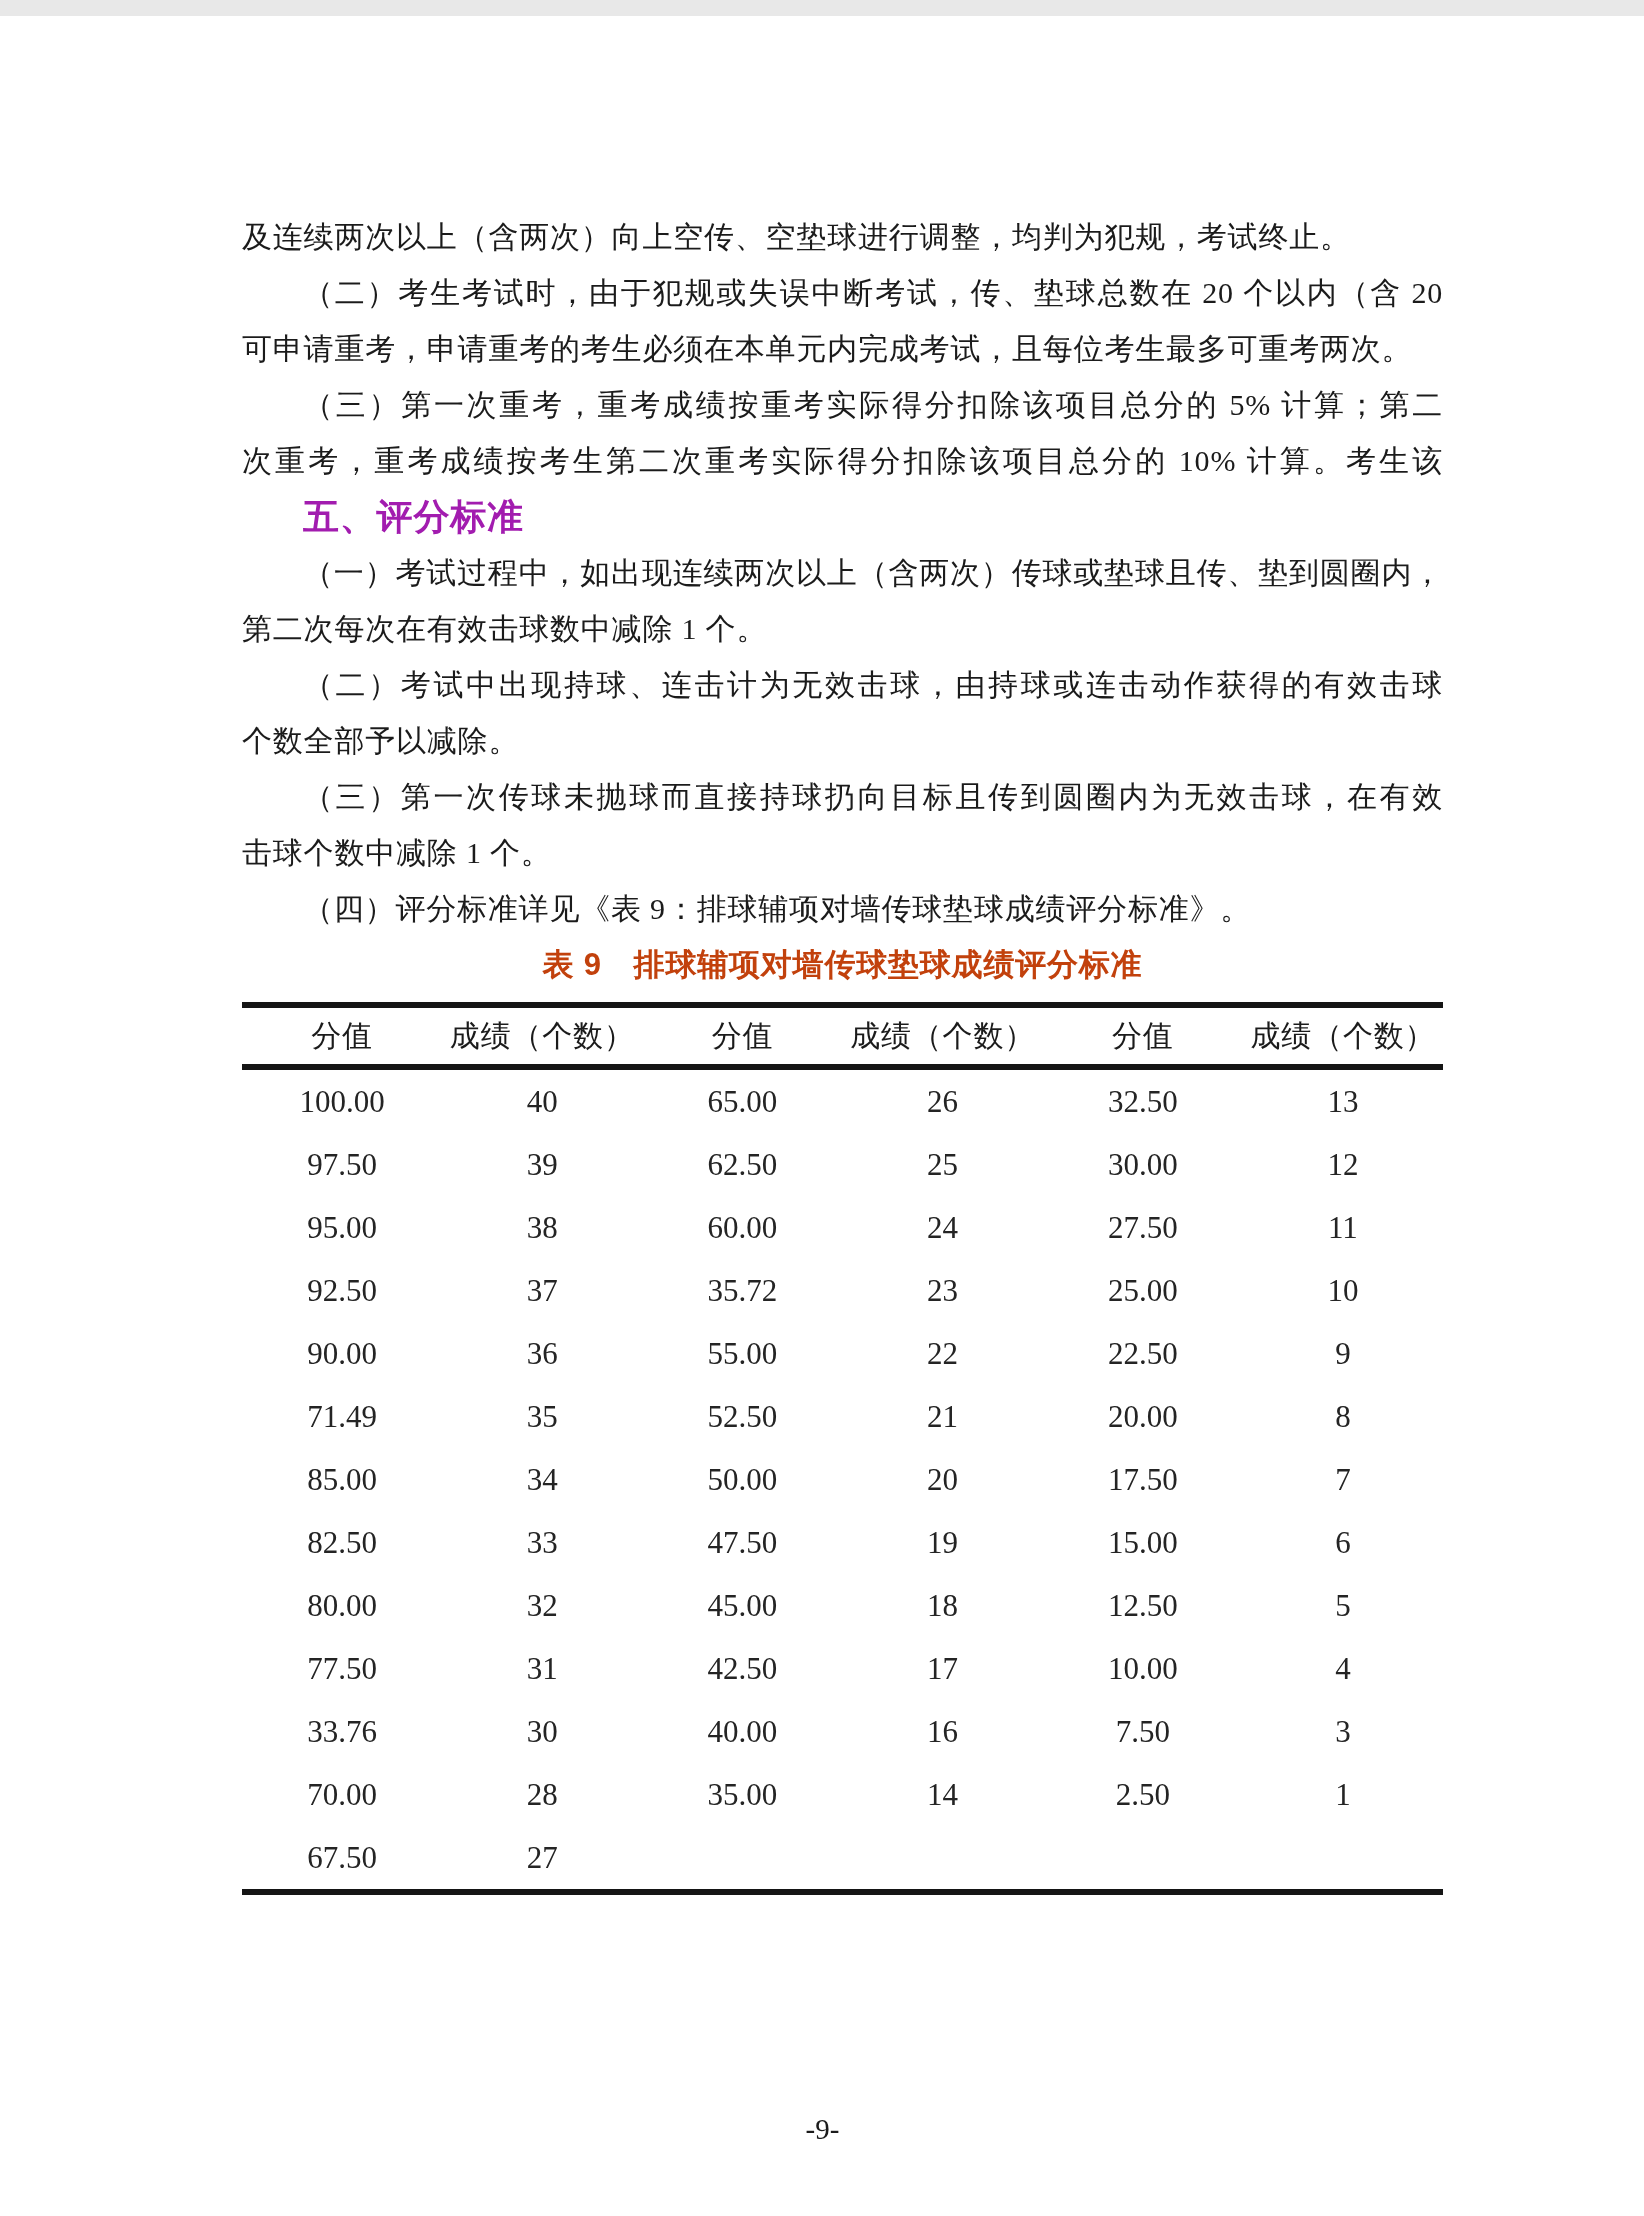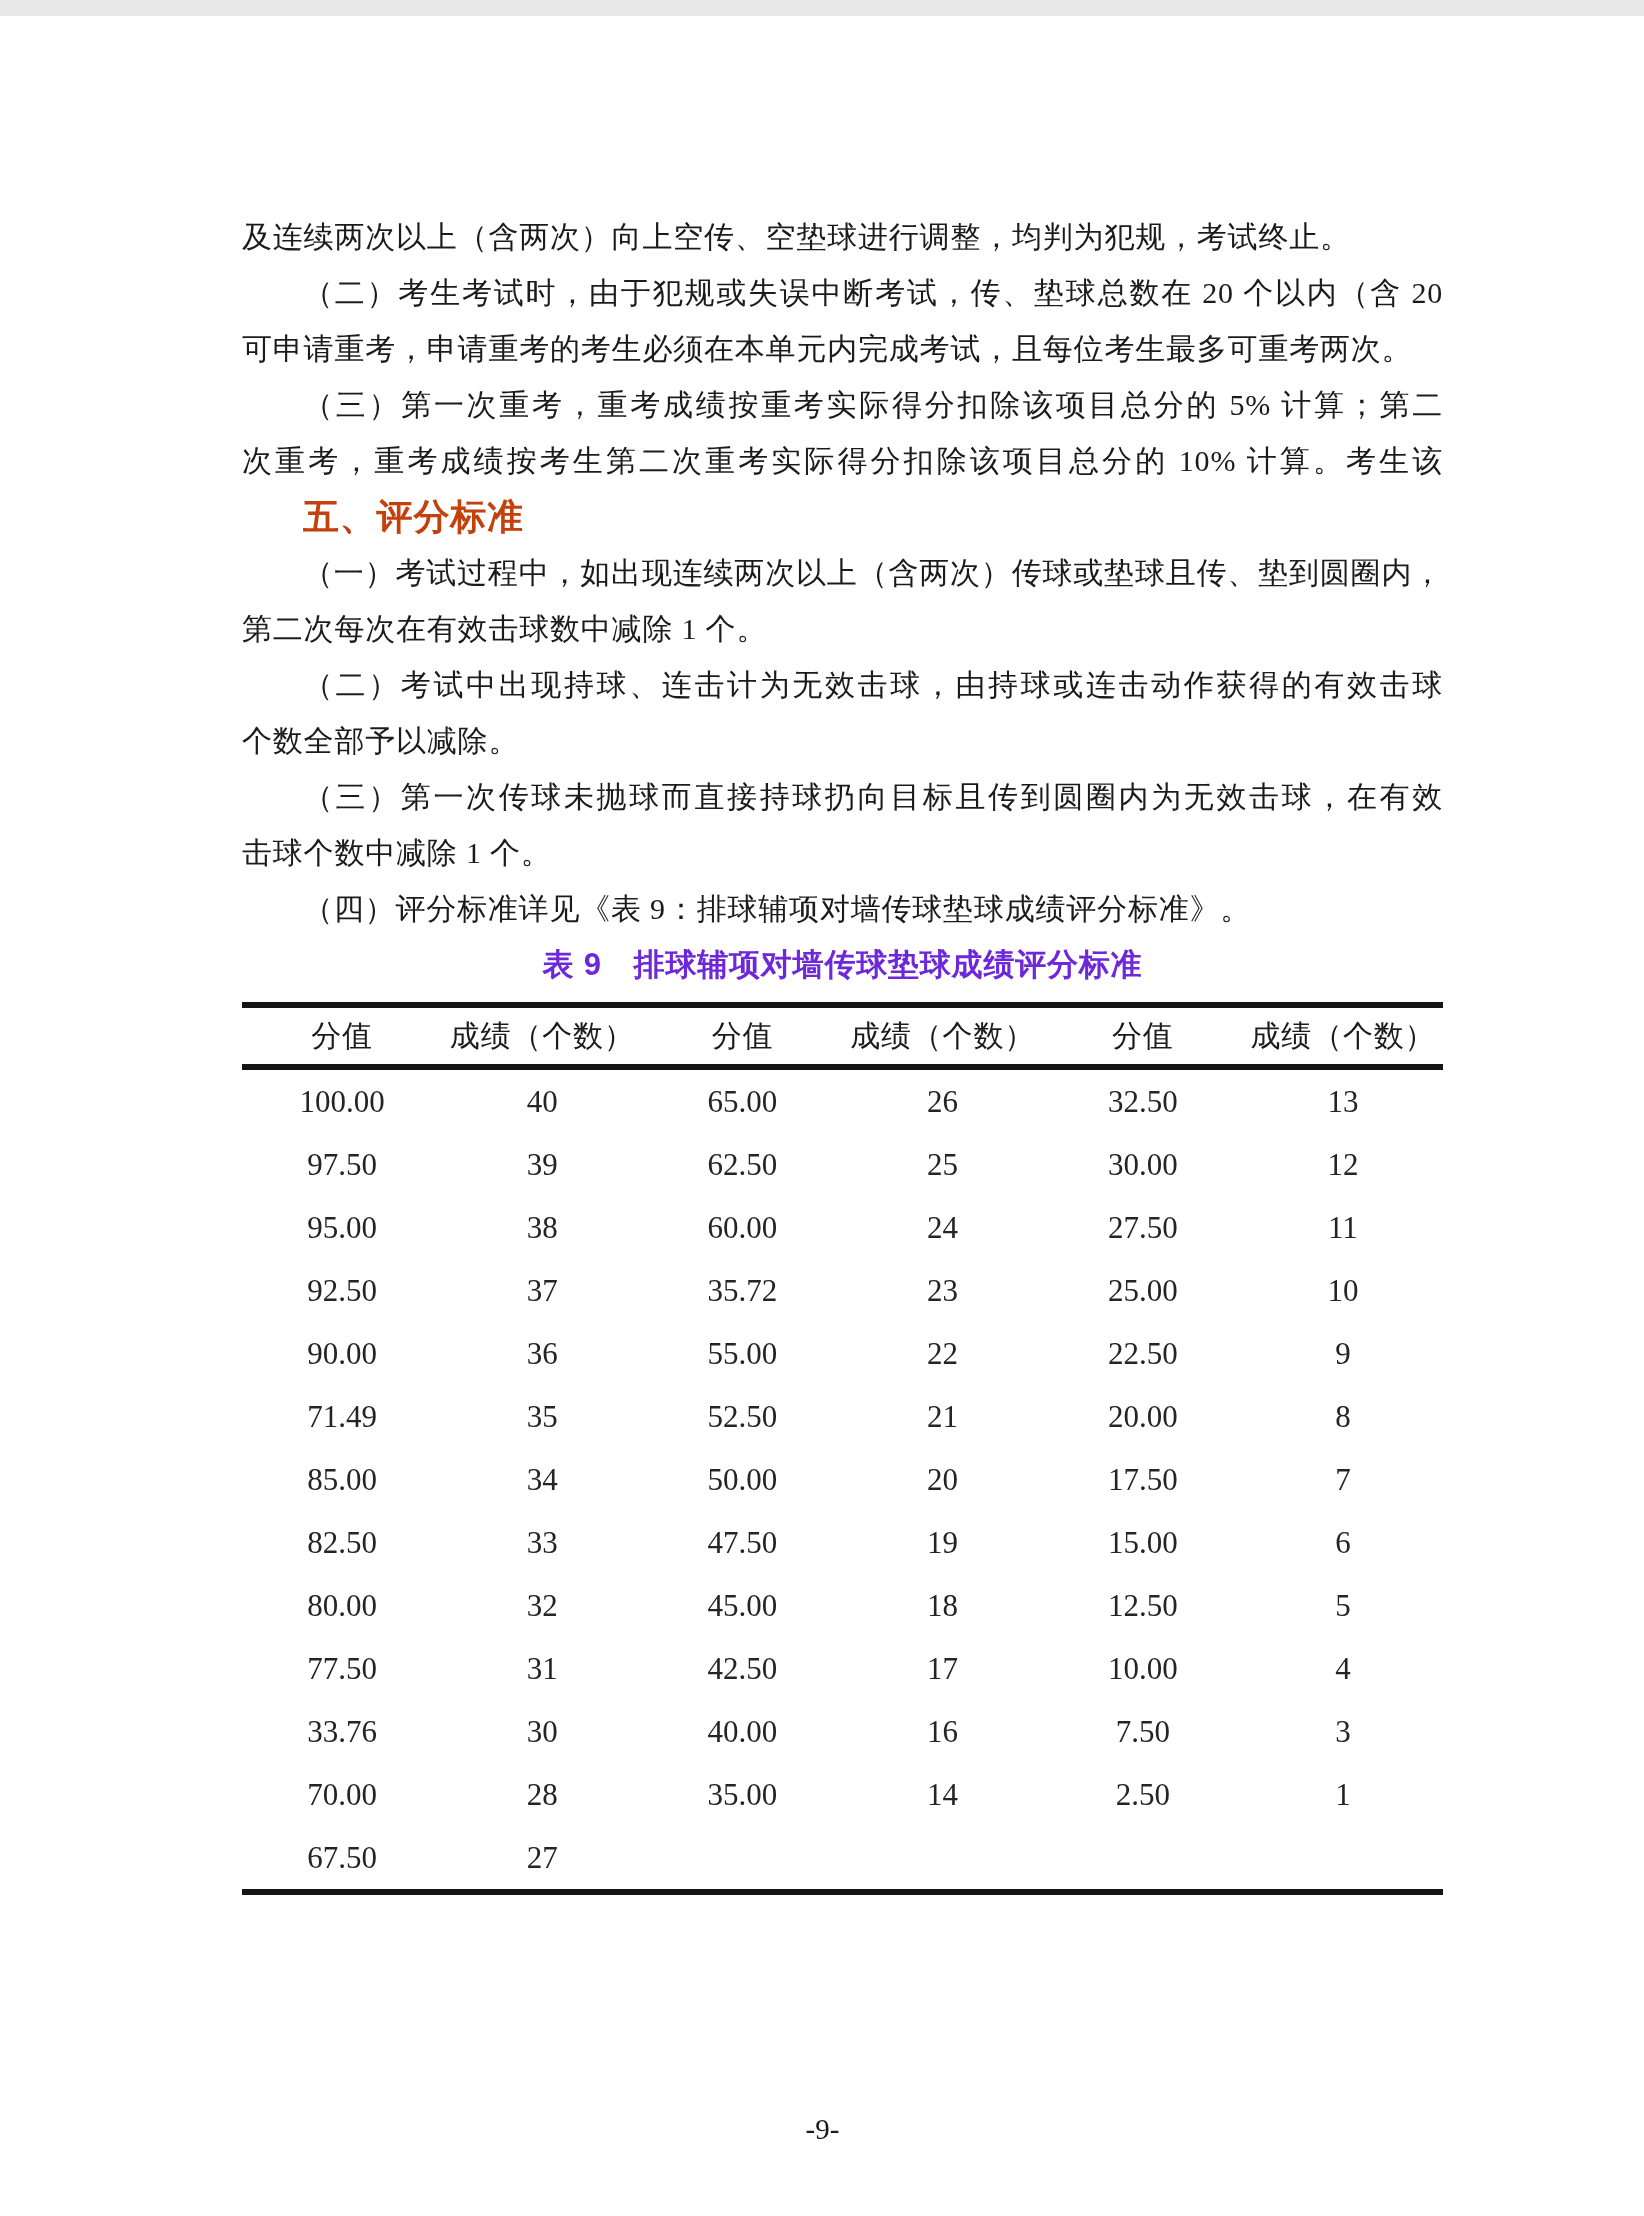--- a/index.html
+++ b/index.html
@@ -29,28 +29,28 @@
   }
   .fill {
     text-align: justify;
     text-align-last: justify;
   }
   .indent { text-indent: 61px; }
   .heading {
     font-family: "Liberation Sans", "DejaVu Sans", sans-serif;
     font-weight: 700;
     font-size: 36px;
-    color: #c2410c;
+    color: #a21caf;
     text-indent: 61px;
   }
   .caption {
     font-family: "Liberation Sans", "DejaVu Sans", sans-serif;
     font-weight: 700;
     font-size: 31px;
-    color: #6d28d9;
+    color: #c2410c;
     text-align: center;
     text-indent: 0;
   }
   .score-table {
     position: absolute;
     left: 242px;
     top: 986px;
     width: 1201px;
     border-top: 6.4px solid #151515;
     border-bottom: 6.4px solid #151515;

